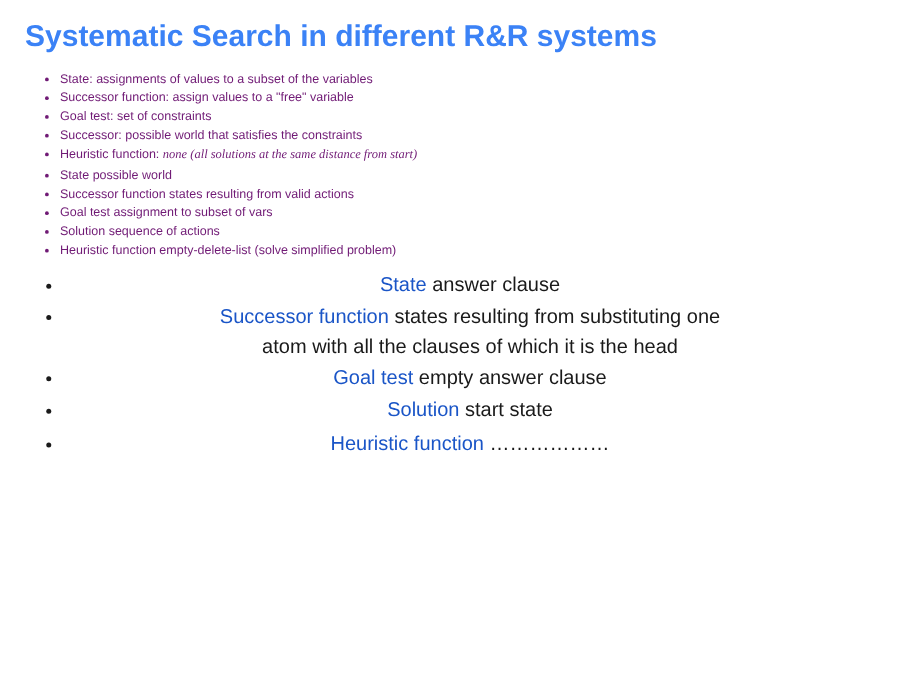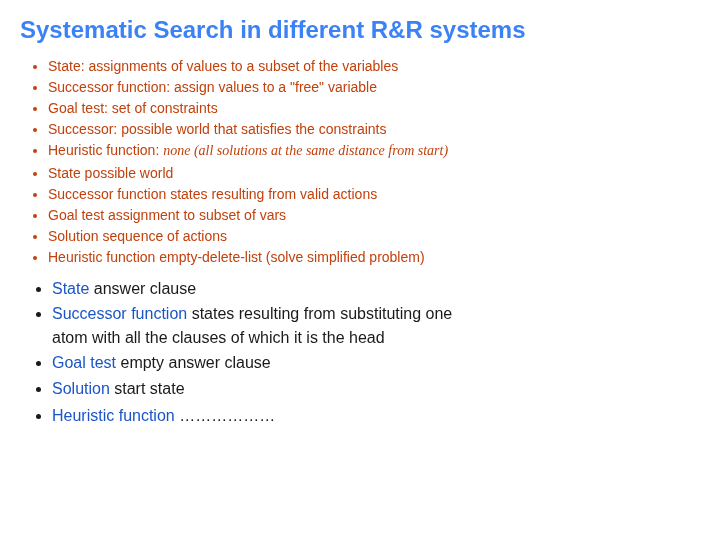--- a/index.html
+++ b/index.html
@@ -24,37 +24,38 @@
       color: #1a1a1a;
       margin-top: 6px;
       margin-bottom: 2px;
     }
     ul {
       list-style: disc;
       padding-left: 28px;
       margin-bottom: 2px;
     }
     ul li {
-      font-size: 14px;
-      color: #c2410c;
+      font-size: 10px;
+      color: #701a75;
       line-height: 1.5;
     }
     .italic { font-style: italic; font-family: Liberation Serif, serif; }
     .blue { color: #1a55c7; }
     .large-section {
       margin-top: 8px;
     }
     .large-section h2 {
       font-size: 22px;
       font-weight: bold;
       color: #1a1a1a;
       margin-bottom: 4px;
     }
     .large-section ul {
       padding-left: 32px;
+      text-align: center;
     }
     .large-section ul li {
       font-size: 16px;
       line-height: 1.65;
       color: #1a1a1a;
     }
     .large-section ul li.two-line {
       line-height: 1.5;
     }
   </style>

